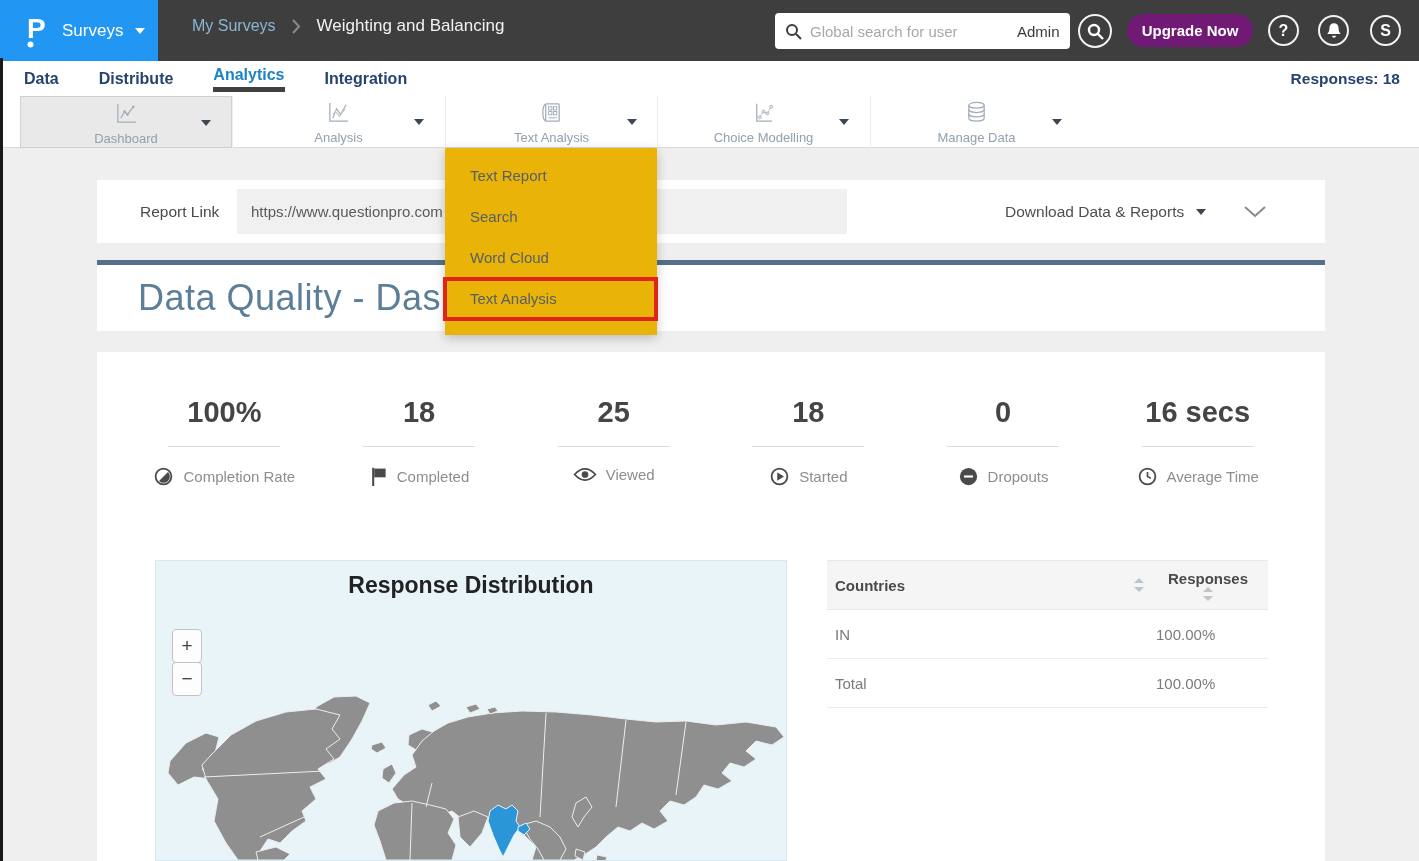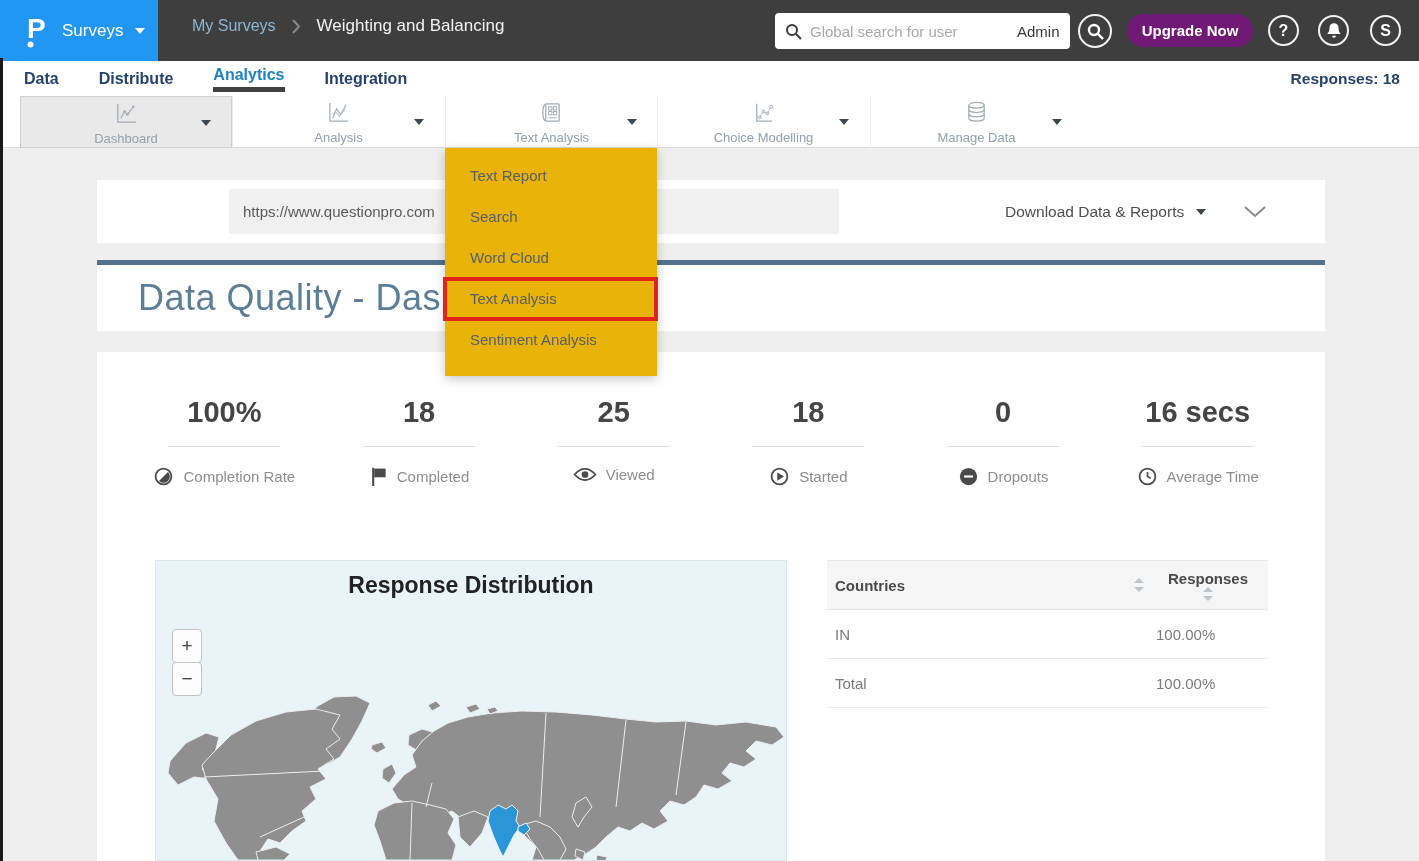--- a/index.html
+++ b/index.html
@@ -44,21 +44,21 @@
 
   
   .ta-menu { position:absolute; left:445px; top:148px; width:212px; background:#eab308; z-index:10;
              box-shadow:0 3px 10px rgba(0,0,0,0.22); padding:7px 0 16px 0; }
   .menu-item { height:41px; line-height:41px; padding-left:25px; font-size:15px; color:#575f67; cursor:pointer; }
   .annotation-box { position:absolute; left:443px; top:277px; width:215px; height:44px; border:4px solid #e0241a; z-index:12; }
 
   
   .report-panel { position:absolute; left:97px; top:180px; width:1228px; height:63px; background:#fff; }
   .report-label { position:absolute; left:43px; top:0; height:63px; line-height:63px; font-size:15.5px; color:#4a4a4a; }
-  .report-input { position:absolute; left:132px; top:9px; width:610px; height:45px; background:#f0f0f0; border:none; outline:none;
+  .report-input { position:absolute; left:140px; top:9px; width:610px; height:45px; background:#f0f0f0; border:none; outline:none;
                   font-size:15px; color:#5a5a5a; padding-left:14px; font-family:"Liberation Sans",sans-serif; }
   .download-ctl { position:absolute; left:908px; top:0; height:63px; display:flex; align-items:center; gap:12px; cursor:pointer; }
   .download-ctl span { font-size:15.5px; color:#4f4f4f; }
   .download-ctl .caret { border-top-color:#3e4852; }
   .collapse-chevron { position:absolute; left:1147px; top:26px; cursor:pointer; }
 
   
   .title-panel { position:absolute; left:97px; top:260px; width:1228px; height:71px; background:#fff; border-top:5px solid #54708c; }
   .page-title { padding:12px 0 0 41px; font-size:36px; font-weight:400; color:#5b7e99; letter-spacing:0.5px; }
 
@@ -220,20 +220,21 @@
         <path d="M5,5.5 V19 a8,3 0 0 0 16,0 V5.5" fill="none" stroke="#a3adb8" stroke-width="1.3"></path>
         <path d="M5,10 a8,3 0 0 0 16,0" fill="none" stroke="#a3adb8" stroke-width="1.3"></path>
         <path d="M5,14.5 a8,3 0 0 0 16,0" fill="none" stroke="#a3adb8" stroke-width="1.3"></path>
       </svg>
       <div class="tab-label">Manage Data</div>
       <span class="caret"></span>
     </div>
   </div>
 
   <div class="report-panel">
+    <span class="report-label">Report Link</span>
     <input class="report-input" type="text" value="https://www.questionpro.com" style="">
     <div class="download-ctl">
       <span>Download Data &amp; Reports</span>
       <span class="caret"></span>
     </div>
     <svg class="collapse-chevron" width="22" height="12" viewBox="0 0 22 12">
       <polyline points="1,1 11,10 21,1" fill="none" stroke="#8a8a8a" stroke-width="2"></polyline>
     </svg>
   </div>
 
@@ -400,17 +401,16 @@
         <span class="td-col2">100.00%</span>
       </div>
     </div>
   </div>
 
   <div class="ta-menu">
     <div class="menu-item">Text Report</div>
     <div class="menu-item">Search</div>
     <div class="menu-item">Word Cloud</div>
     <div class="menu-item">Text Analysis</div>
-    <div class="menu-item">Sentiment Analysis</div>
   </div>
   <div class="annotation-box"></div>
 
 </div>
 
 </body></html>

